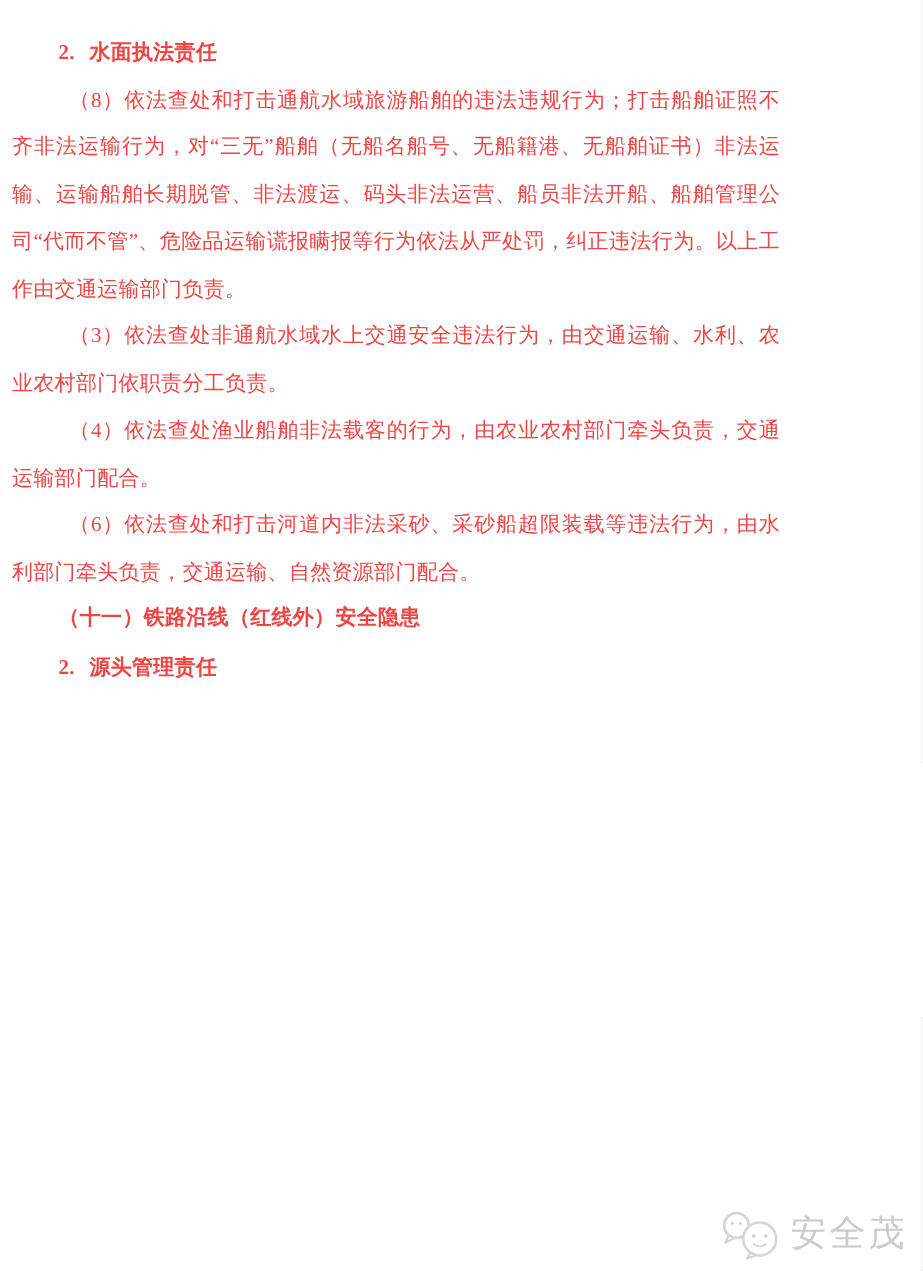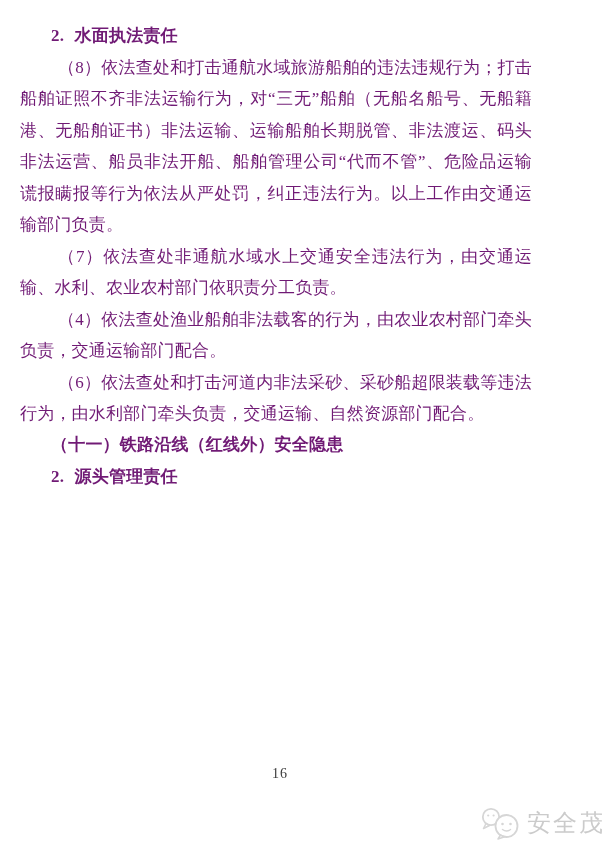--- a/index.html
+++ b/index.html
@@ -11,25 +11,25 @@
     position: relative;
     width: 615px;
     height: 850px;
     margin: 0 auto;
     background: #ffffff;
     overflow: hidden;
     font-family: "Liberation Serif", "DejaVu Serif", serif;
   }
   .content {
     position: absolute;
-    left: 20px;
+    left: 8px;
     top: 20px;
     width: 512px;
-    color: #701a75;
-    font-size: 17px;
+    color: #ef4444;
+    font-size: 14px;
     line-height: 31.5px;
     text-align: justify;
     letter-spacing: 0.2px;
   }
   .content p {
     margin: 0;
     text-indent: 38px;
   }
   .content p.heading {
     font-weight: bold;
@@ -73,28 +73,27 @@
   }
 </style>
 </head>
 <body>
 
 <div class="page">
 
   <div class="content">
     <p class="heading">2. 水面执法责任</p>
     <p>（8）依法查处和打击通航水域旅游船舶的违法违规行为；打击船舶证照不齐非法运输行为，对“三无”船舶（无船名船号、无船籍港、无船舶证书）非法运输、运输船舶长期脱管、非法渡运、码头非法运营、船员非法开船、船舶管理公司“代而不管”、危险品运输谎报瞒报等行为依法从严处罚，纠正违法行为。以上工作由交通运输部门负责。</p>
-    <p>（7）依法查处非通航水域水上交通安全违法行为，由交通运输、水利、农业农村部门依职责分工负责。</p>
+    <p>（3）依法查处非通航水域水上交通安全违法行为，由交通运输、水利、农业农村部门依职责分工负责。</p>
     <p>（4）依法查处渔业船舶非法载客的行为，由农业农村部门牵头负责，交通运输部门配合。</p>
     <p>（6）依法查处和打击河道内非法采砂、采砂船超限装载等违法行为，由水利部门牵头负责，交通运输、自然资源部门配合。</p>
     <p class="heading-paren">（十一）铁路沿线（红线外）安全隐患</p>
     <p class="heading">2. 源头管理责任</p>
   </div>
 
-  <div class="page-number">16</div>
 
   <div class="watermark">
     <span class="watermark-icon">
       <svg width="42" height="34" viewBox="0 0 42 34" xmlns="http://www.w3.org/2000/svg">
 
         <circle cx="11" cy="11" r="8.2" fill="#ffffff" stroke="#d6d6d6" stroke-width="1.8"></circle>
         <path d="M6 17.5 L3.5 22.5 L9.5 19.5 Z" fill="#ffffff" stroke="#d6d6d6" stroke-width="1.5" stroke-linejoin="round"></path>
         <circle cx="8.2" cy="9.5" r="1.1" fill="#d6d6d6"></circle>
         <circle cx="13.6" cy="9.5" r="1.1" fill="#d6d6d6"></circle>
 

